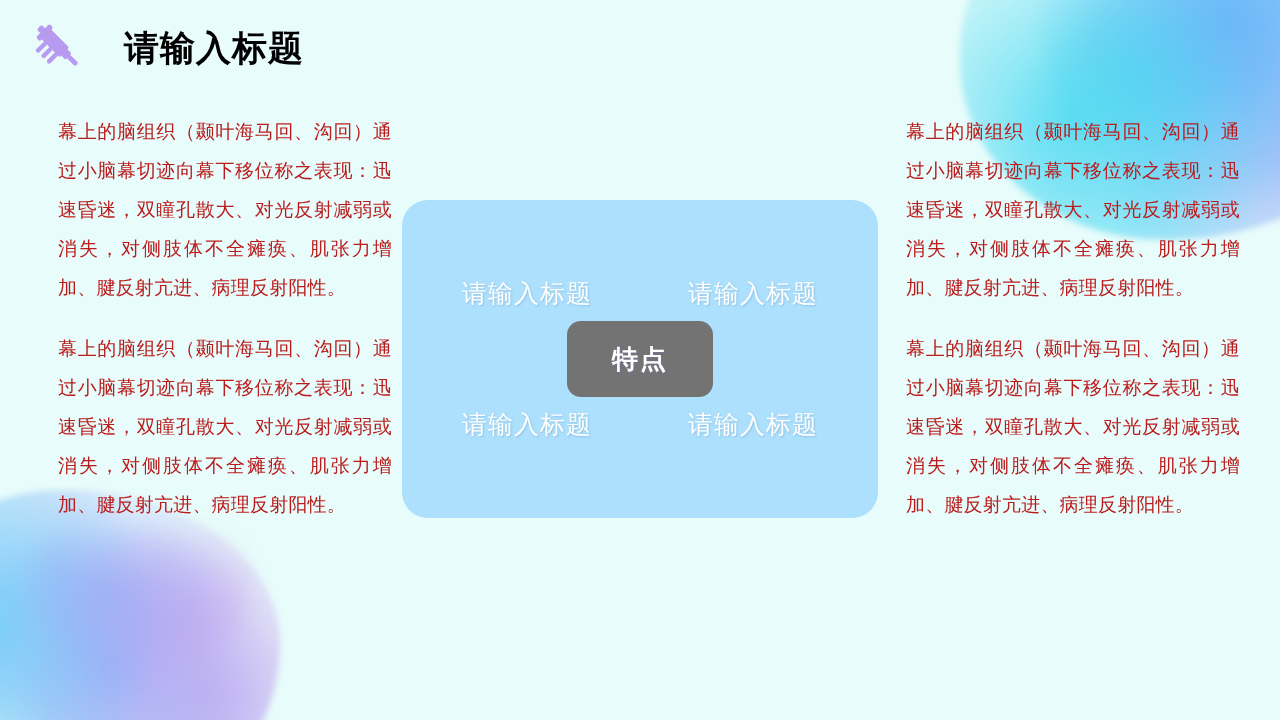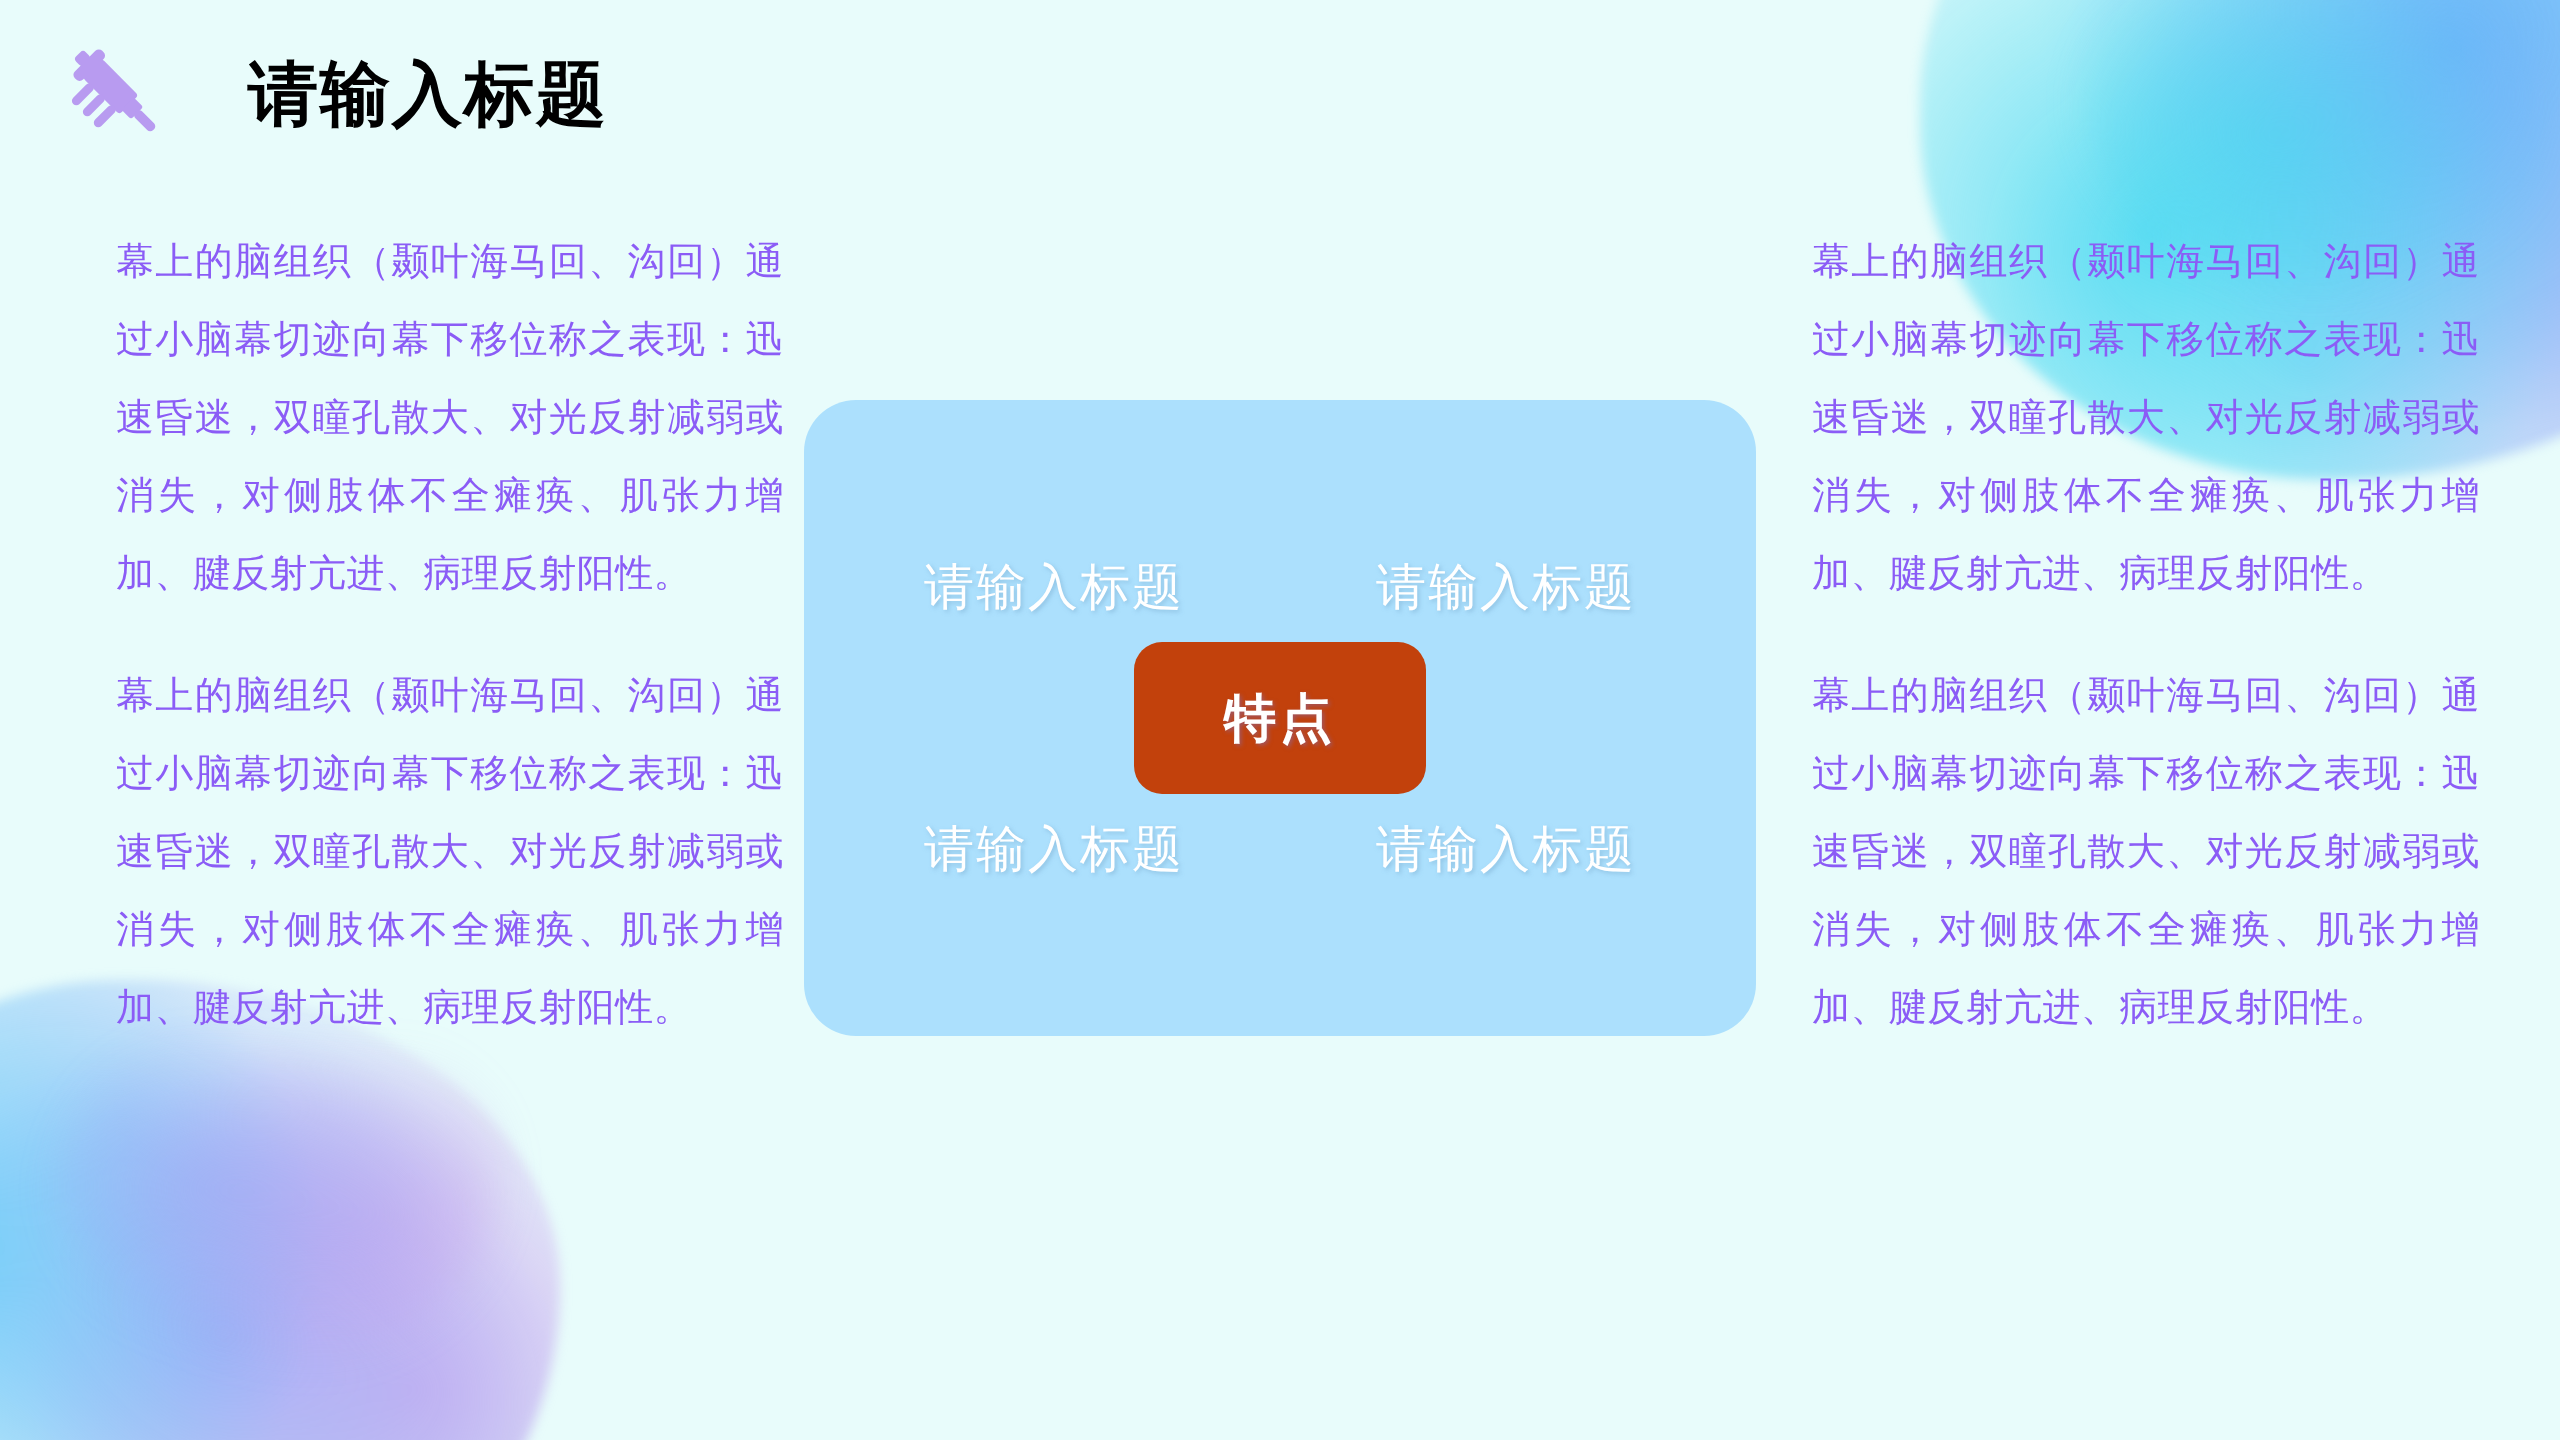--- a/index.html
+++ b/index.html
@@ -105,21 +105,21 @@
     position: absolute;
     top: 112px;
     width: 334px;
     z-index: 2;
   }
   .col-left  { left: 58px; }
   .col-right { left: 906px; }
 
   .para {
     font-size: 19px;
-    color: #8b5cf6;
+    color: #b91c1c;
     line-height: 39px;
     text-align: justify;
     text-justify: inter-ideograph;
     margin: 0 0 22px 0;
     letter-spacing: 0.2px;
   }
   .para:last-child { margin-bottom: 0; }
 
   
   .feature-card {
@@ -156,21 +156,21 @@
   .cell-bl { grid-column: 1; grid-row: 2; }
   .cell-br { grid-column: 2; grid-row: 2; }
 
   .center-badge {
     position: absolute;
     left: 50%;
     top: 50%;
     transform: translate(-50%, -50%);
     width: 146px;
     height: 76px;
-    background: #c2410c;
+    background: #737373;
     border-radius: 14px;
     display: flex;
     align-items: center;
     justify-content: center;
     z-index: 3;
   }
   .center-badge-text {
     font-family: "Liberation Sans", "DejaVu Sans", sans-serif;
     font-size: 26px;
     font-weight: bold;

